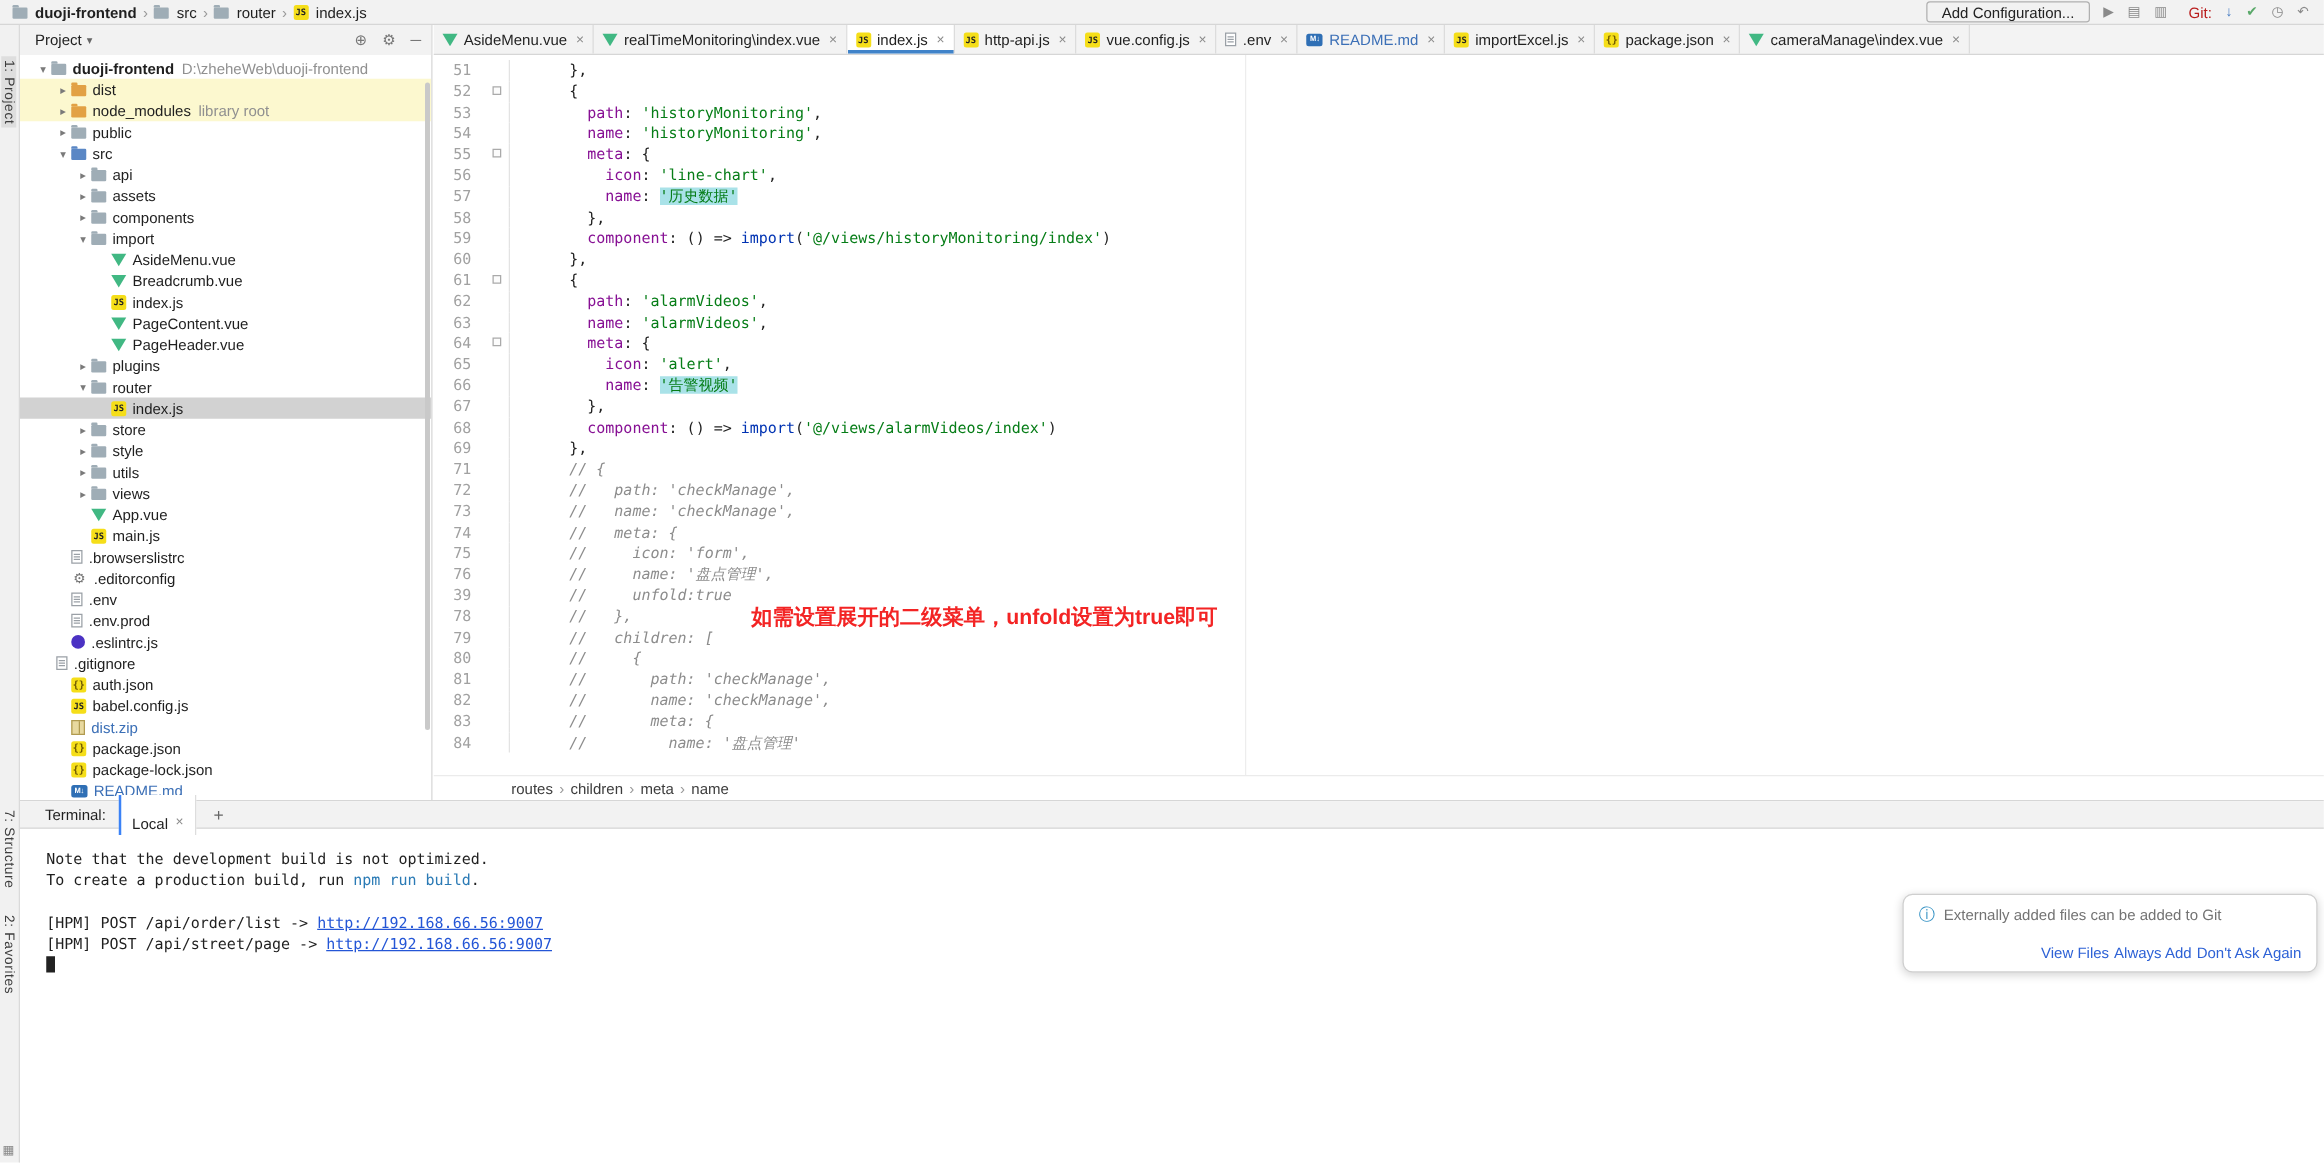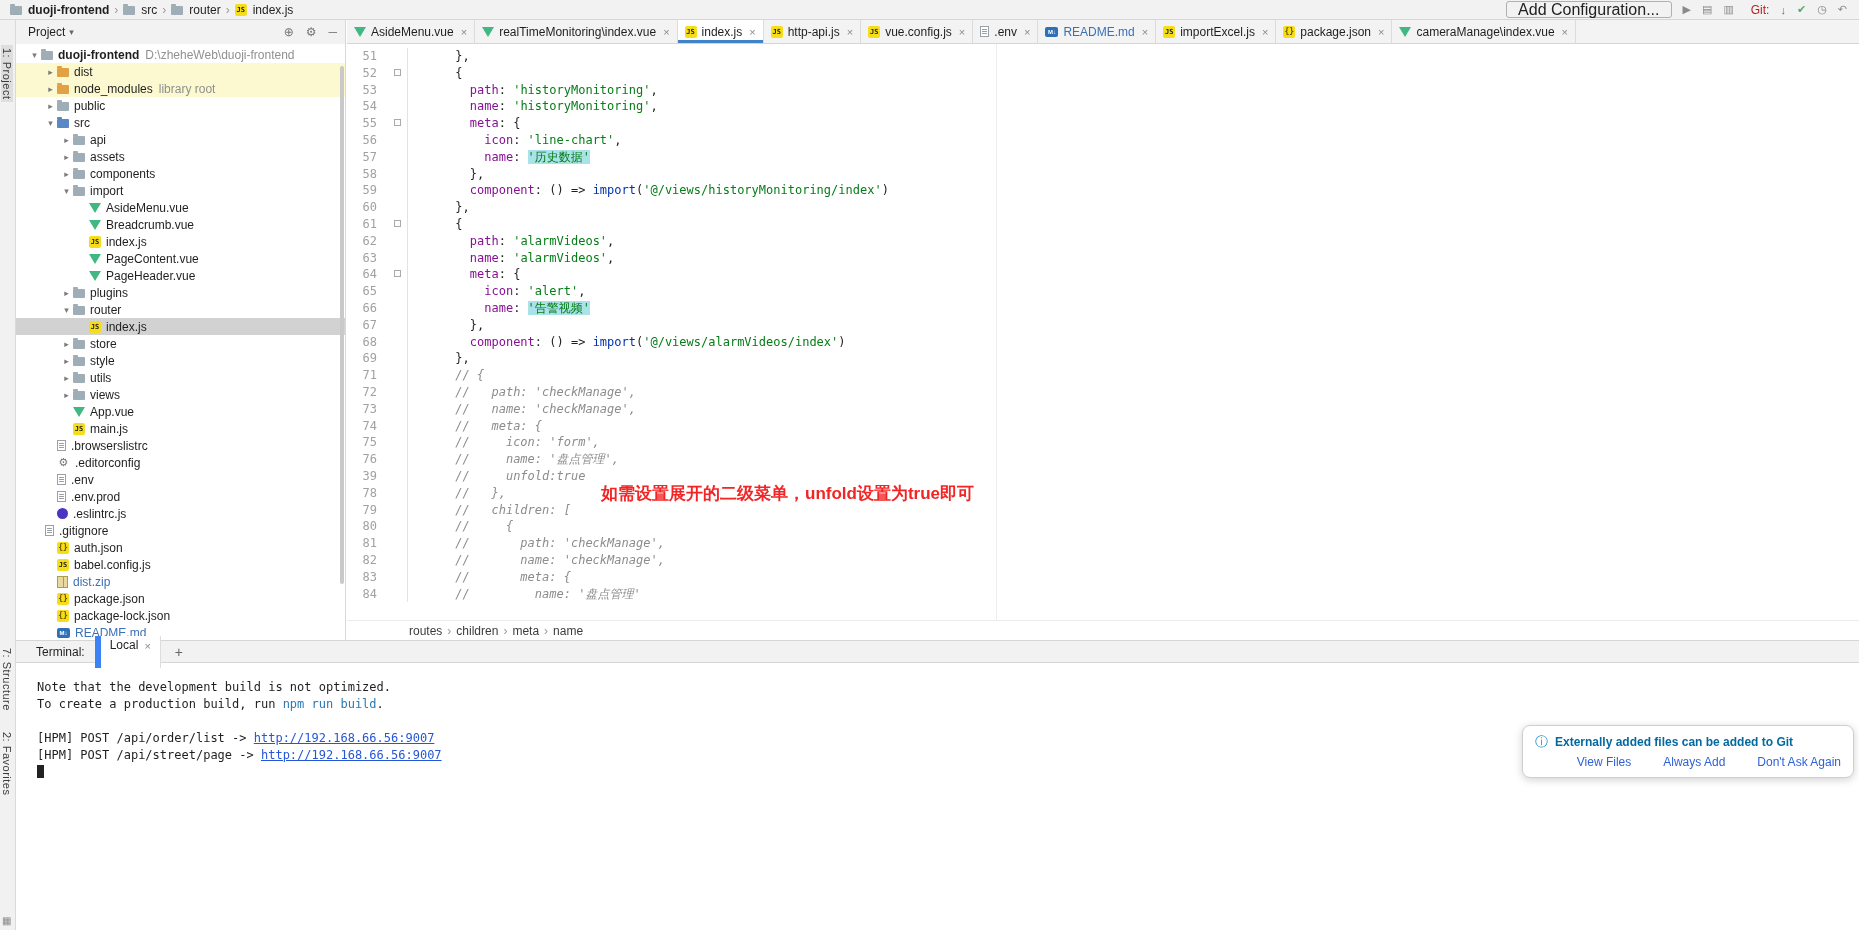--- a/index.html
+++ b/index.html
@@ -14,21 +14,21 @@
 
   
   .topbar { position:absolute; left:0; top:0; width:100%; height:20px; background:#f2f2f2;
     border-bottom:1px solid #d6d6d6; display:flex; align-items:center; padding:0 8px; }
   .breadcrumbs { display:flex; align-items:center; }
   .crumb { display:flex; align-items:center; margin:0 2px; cursor:default; }
   .crumb-label { margin-left:2px; }
   .sep { color:#9a9a9a; margin:0 3px; font-size:12px; }
   .topbar-right { margin-left:auto; display:flex; align-items:center; gap:11px; padding-right:4px; }
   .add-config { height:17px; border:1px solid #b0b0b0; border-radius:3px; background:transparent;
-    font-family:inherit; font-size:16px; color:#222; padding:0 11px; line-height:14px; }
+    font-family:inherit; font-size:12px; color:#222; padding:0 11px; line-height:14px; }
   .tb-icon { font-size:11px; color:#8a8a8a; cursor:default; }
   .git-label { color:#b91c1c; margin-left:6px; }
   .git-update { color:#3f76c0; font-weight:bold; }
   .git-commit { color:#59a869; }
 
   
   .stripe { position:absolute; left:0; top:20px; bottom:0; width:16px; background:#f1f1f1;
     border-right:1px solid #dadada; }
   .stripe-label { position:absolute; left:1px; writing-mode:vertical-rl; font-size:11px; color:#3c3c3c;
     white-space:nowrap; letter-spacing:.5px; cursor:default; }
@@ -101,36 +101,36 @@
     font-family:"Liberation Sans",sans-serif; white-space:nowrap; }
 
   .ed-breadcrumb { position:absolute; left:0; right:0; bottom:0; height:20px; border-top:1px solid #ebebeb;
     display:flex; align-items:center; padding-left:60px; background:#fff; }
   .eb-item { color:#3c3c3c; margin:0 2px; cursor:default; }
 
   
   .terminal { position:absolute; left:16px; top:640px; right:0; bottom:0; background:#fff; border-top:1px solid #d6d6d6; }
   .term-header { height:22px; background:#f2f2f2; border-bottom:1px solid #d6d6d6; display:flex; align-items:center;
     padding-left:20px; gap:10px; }
-  .term-tab { height:21px; background:#fff; border-left:6px solid #3b82f6; border-right:1px solid #ddd;
-    display:flex; align-items:flex-end; padding:16px 9px; margin-bottom:-1px; }
+  .term-tab { height:21px; background:#fff; border-left:2px solid #3b82f6; border-right:1px solid #ddd;
+    display:flex; align-items:flex-start; padding:16px 9px; margin-bottom:-1px; }
   .term-plus { color:#666; font-size:14px; padding:0 4px; cursor:default; }
   .term-body { padding:16px 0 0 21px; font:12px "DejaVu Sans Mono",monospace; line-height:17px; color:#1f1f1f; }
   .term-line { white-space:pre; }
   .t-cmd { color:#2a7ab5; }
   .t-link { color:#2456d6; text-decoration:underline; cursor:pointer; }
   .block-cursor { display:inline-block; width:7px; height:13px; background:#222; vertical-align:-2px; }
 
   
   .notification { position:absolute; right:5px; bottom:152px; width:332px; background:#fff;
     border:1px solid #cfcfcf; border-radius:8px; box-shadow:0 2px 8px rgba(0,0,0,.18); padding:7px 12px 8px; }
   .notif-row1 { display:flex; align-items:center; }
   .notif-icon { color:#3592c4; font-size:13px; margin-right:7px; }
-  .notif-title { color:#0369a1;font-weight:bold; }
-  .notif-actions { margin-top:4px; display:flex; justify-content:flex-end; gap:32px; }
+  .notif-title { color:#737373; }
+  .notif-actions { margin-top:14px; display:flex; justify-content:flex-end; gap:4px; }
   .notif-link { color:#2e62d6; cursor:pointer; }
 </style>
 </head>
 <body>
 
 <div class="topbar">
   <div class="breadcrumbs">
       <span class="crumb">
         <span class="fi ffold fi-folder"></span>
         <span class="crumb-label bold">duoji-frontend</span>

